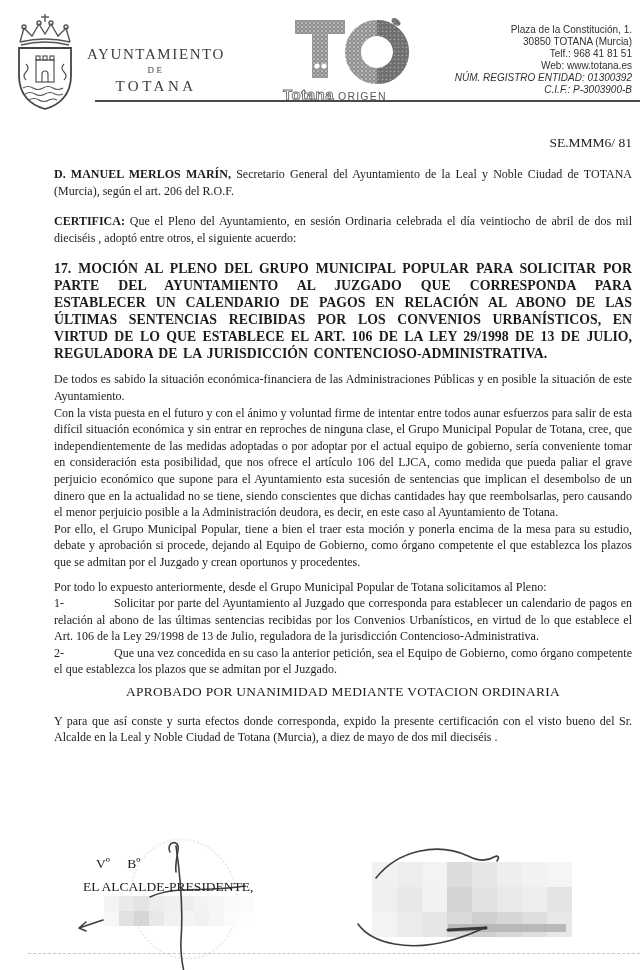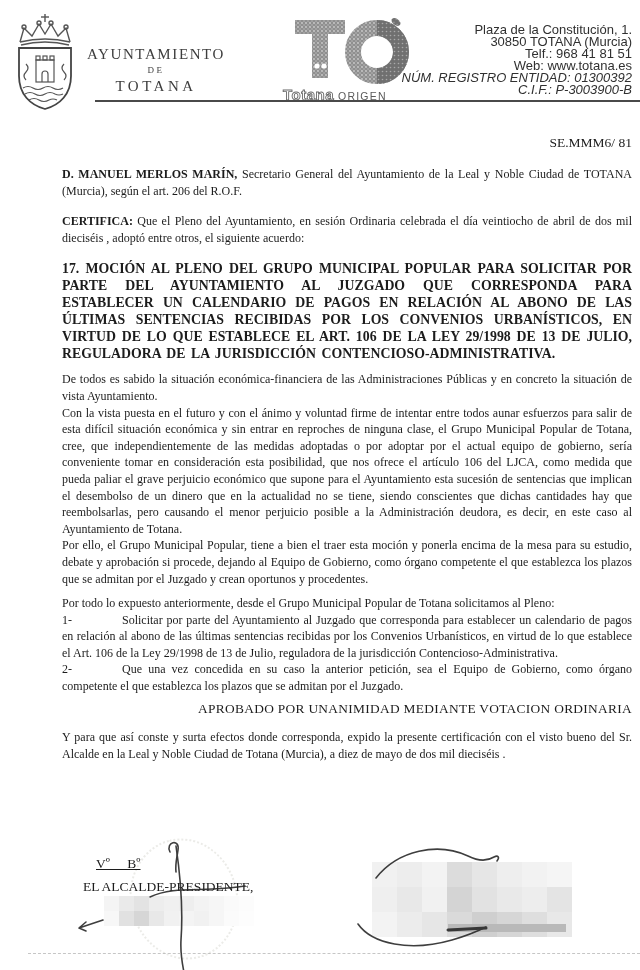--- a/index.html
+++ b/index.html
@@ -21,39 +21,39 @@
     font-size:15px;font-weight:bold;color:#ffffff;
     -webkit-text-stroke:0.9px #6a6a6a;letter-spacing:0.5px;
     font-family:"Liberation Sans",sans-serif;
   }
   .logo-tag{
     font-size:10.5px;color:#5a5a5a;letter-spacing:1.2px;
     font-family:"Liberation Sans",sans-serif;
   }
   .addr{
     position:absolute;right:8px;top:24px;text-align:right;
-    font-family:"Liberation Sans",sans-serif;font-size:13px;line-height:12px;color:#303030;
+    font-family:"Liberation Sans",sans-serif;font-size:10px;line-height:12px;color:#303030;
   }
   .addr .it{font-style:italic;}
   
-  .textblock{position:absolute;left:62px;right:8px;top:134px;}
+  .textblock{position:absolute;left:54px;right:8px;top:134px;}
   .ref{text-align:right;font-size:13.5px;line-height:17px;}
   .textblock p{margin:0;text-align:justify;font-size:12px;line-height:16.6px;}
   p.intro{margin-top:15px;}
   p.certifica{margin-top:14px;}
   p.motion{margin-top:14px;font-weight:bold;font-size:13.8px;line-height:17px;word-spacing:2px;}
   p.p-first{margin-top:9px;}
   p.portodo{margin-top:8px;}
   p.items{margin-top:0;}
-  p.approval{margin-top:6px;text-align:right;font-size:13.4px;letter-spacing:0.3px;}
+  p.approval{margin-top:6px;text-align:center;font-size:13.4px;letter-spacing:0.3px;}
   p.closing{margin-top:12px;}
   .bold{font-weight:bold;}
   .item-num{display:inline-block;width:60px;}
   
-  .sig-vobo{position:absolute;left:96px;top:856px;font-size:13.5px;word-spacing:14px;text-decoration:underline;}
+  .sig-vobo{position:absolute;left:96px;top:856px;font-size:13.5px;word-spacing:14px;}
   .sig-role{position:absolute;left:83px;top:879px;font-size:13.5px;}
   .sig-name{position:absolute;left:104px;top:925px;font-size:13.5px;letter-spacing:0.4px;}
   .stamp{
     position:absolute;left:130px;top:838px;width:104px;height:118px;
     border:2px dotted #d9d9d2;border-radius:50%;opacity:.5;transform:rotate(-14deg);
   }
   .redaction{position:absolute;}
   .perf{position:absolute;left:28px;right:0;top:953px;border-top:1px dashed #a9a9a9;opacity:.65;}
   .scribbles{position:absolute;left:0;top:0;width:640px;height:970px;pointer-events:none;}
 </style>
@@ -139,21 +139,21 @@
 
   <div class="textblock">
     <div class="ref">SE.MMM6/ 81</div>
 
     <p class="intro"><span class="bold">D. MANUEL MERLOS MARÍN,</span><span> Secretario General del Ayuntamiento de la Leal y Noble Ciudad de TOTANA (Murcia), según el art. 206 del R.O.F.</span></p>
 
     <p class="certifica"><span class="bold">CERTIFICA:</span><span> Que el Pleno del Ayuntamiento, en sesión Ordinaria celebrada el día veintiocho de abril de dos mil dieciséis , adoptó entre otros, el siguiente acuerdo:</span></p>
 
     <p class="motion">17. MOCIÓN AL PLENO DEL GRUPO MUNICIPAL POPULAR PARA SOLICITAR POR PARTE DEL AYUNTAMIENTO AL JUZGADO QUE CORRESPONDA PARA ESTABLECER UN CALENDARIO DE PAGOS EN RELACIÓN AL ABONO DE LAS ÚLTIMAS SENTENCIAS RECIBIDAS POR LOS CONVENIOS URBANÍSTICOS, EN VIRTUD DE LO QUE ESTABLECE EL ART. 106 DE LA LEY 29/1998 DE 13 DE JULIO, REGULADORA DE LA JURISDICCIÓN CONTENCIOSO-ADMINISTRATIVA.</p>
 
-    <p class="p-first">De todos es sabido la situación económica-financiera de las Administraciones Públicas y en concreto la situación de vista Ayuntamiento.</p>
+    <p class="p-first">De todos es sabido la situación económica-financiera de las Administraciones Públicas y en posible la situación de este Ayuntamiento.</p>
     <p>Con la vista puesta en el futuro y con el ánimo y voluntad firme de intentar entre todos aunar esfuerzos para salir de esta difícil situación económica y sin entrar en reproches de ninguna clase, el Grupo Municipal Popular de Totana, cree, que independientemente de las medidas adoptadas o por adoptar por el actual equipo de gobierno, sería conveniente tomar en consideración esta posibilidad, que nos ofrece el artículo 106 del LJCA, como medida que pueda paliar el grave perjuicio económico que supone para el Ayuntamiento esta sucesión de sentencias que implican el desembolso de un dinero que en la actualidad no se tiene, siendo conscientes que dichas cantidades hay que reembolsarlas, pero causando el menor perjuicio posible a la Administración deudora, es decir, en este caso al Ayuntamiento de Totana.</p>
     <p>Por ello, el Grupo Municipal Popular, tiene a bien el traer esta moción y ponerla encima de la mesa para su estudio, debate y aprobación si procede, dejando al Equipo de Gobierno, como órgano competente el que establezca los plazos que se admitan por el Juzgado y crean oportunos y procedentes.</p>
 
     <p class="portodo">Por todo lo expuesto anteriormente, desde el Grupo Municipal Popular de Totana solicitamos al Pleno:</p>
 
     <p class="items"><span class="item-num">1-</span><span>Solicitar por parte del Ayuntamiento al Juzgado que corresponda para establecer un calendario de pagos en relación al abono de las últimas sentencias recibidas por los Convenios Urbanísticos, en virtud de lo que establece el Art. 106 de la Ley 29/1998 de 13 de Julio, reguladora de la jurisdicción Contencioso-Administrativa.</span></p>
     <p><span class="item-num">2-</span><span>Que una vez concedida en su caso la anterior petición, sea el Equipo de Gobierno, como órgano competente el que establezca los plazos que se admitan por el Juzgado.</span></p>
 
     <p class="approval">APROBADO POR UNANIMIDAD MEDIANTE VOTACION ORDINARIA</p>
 

